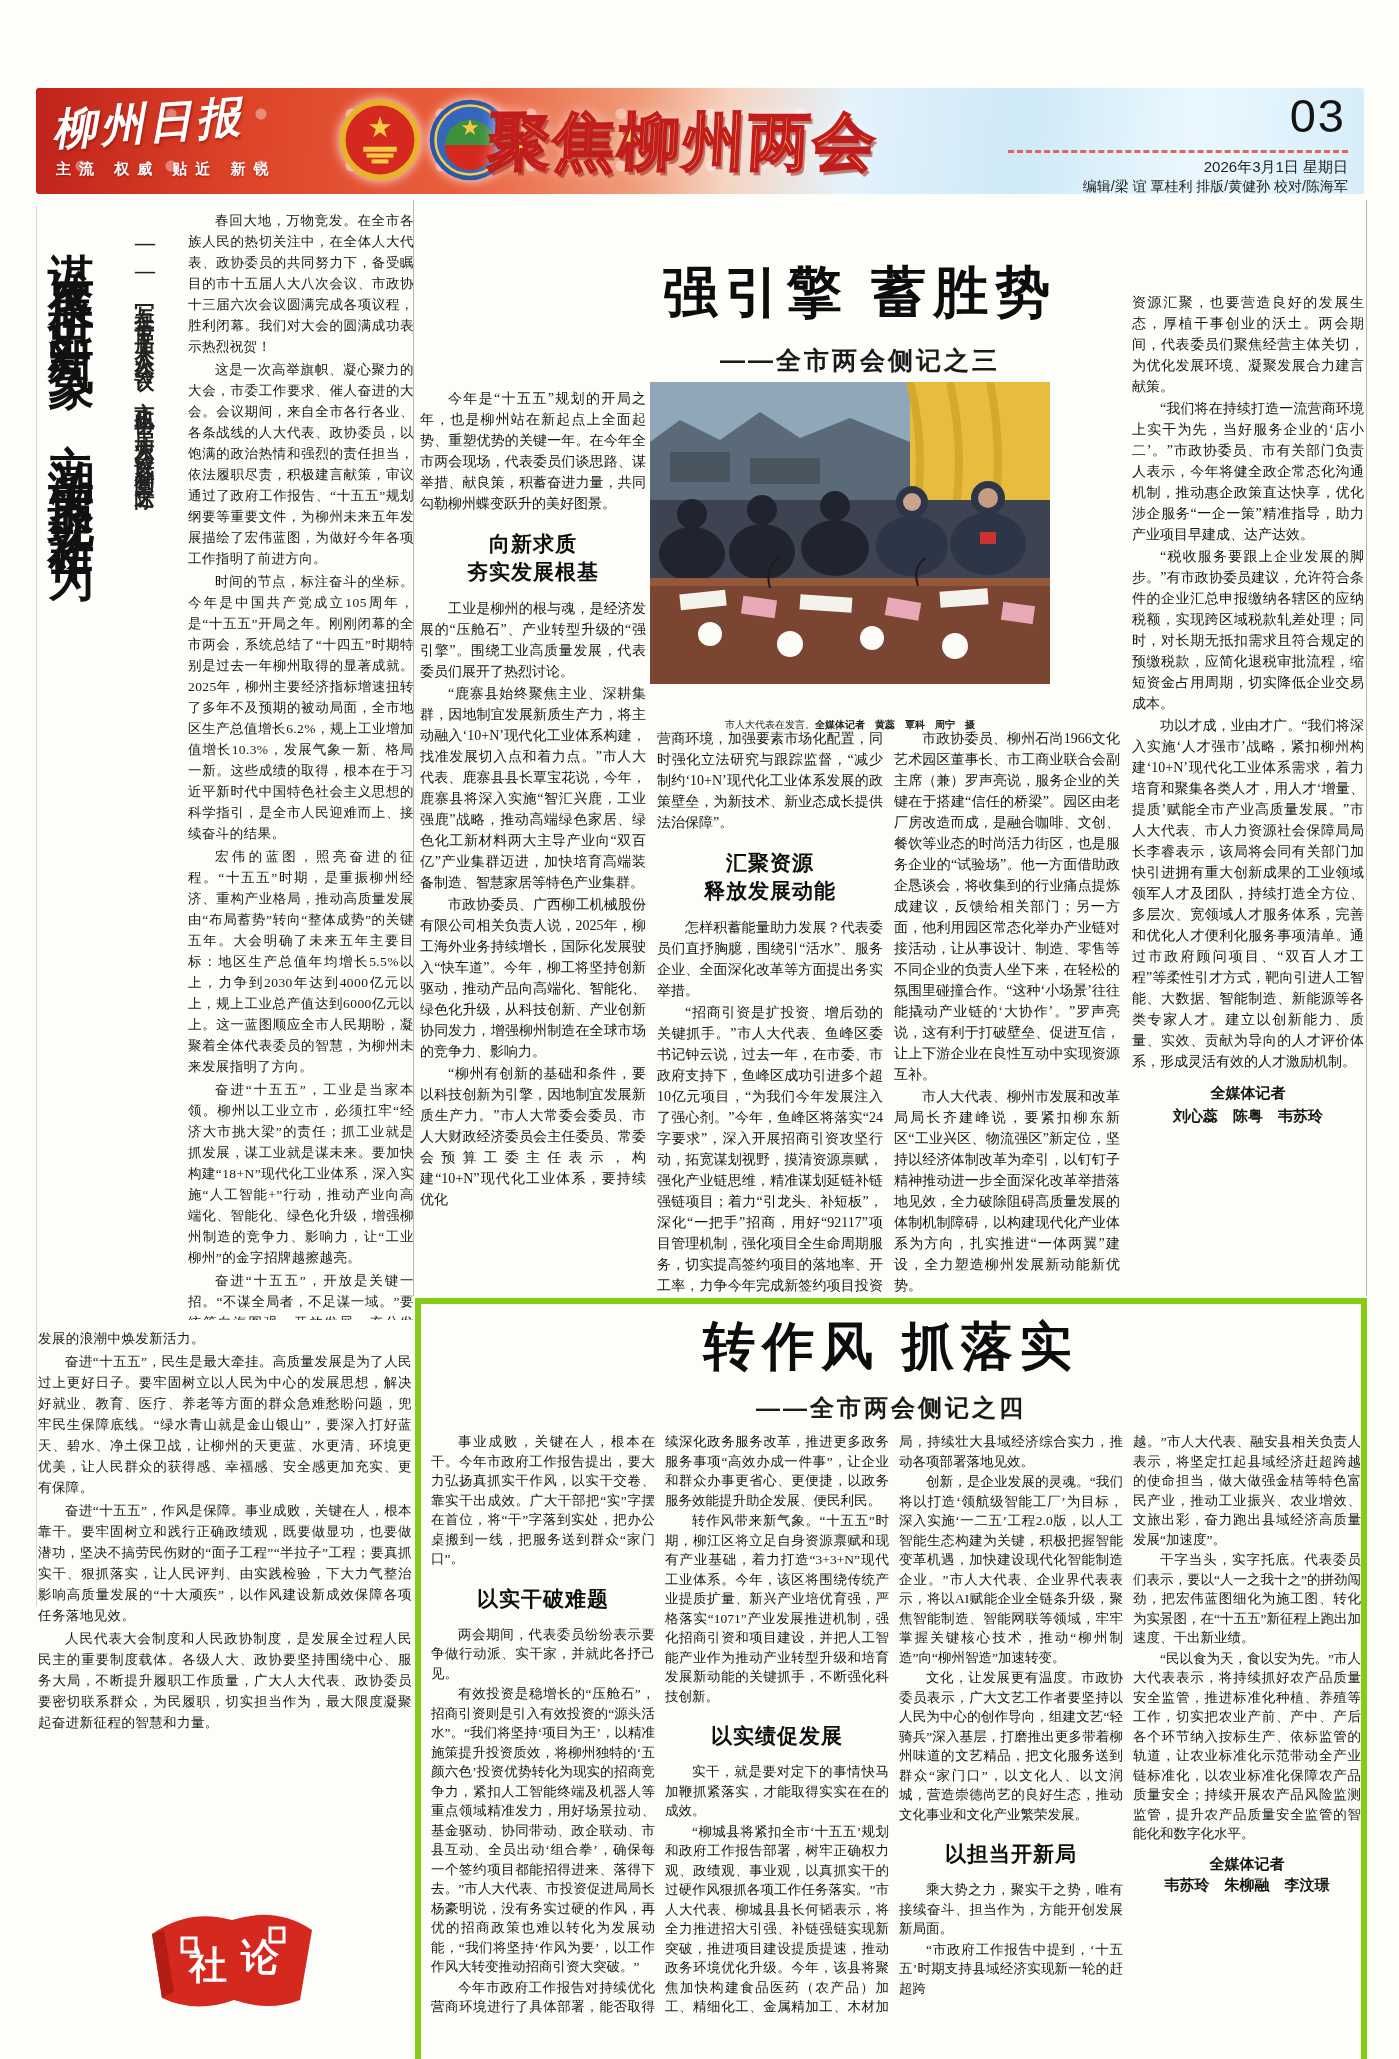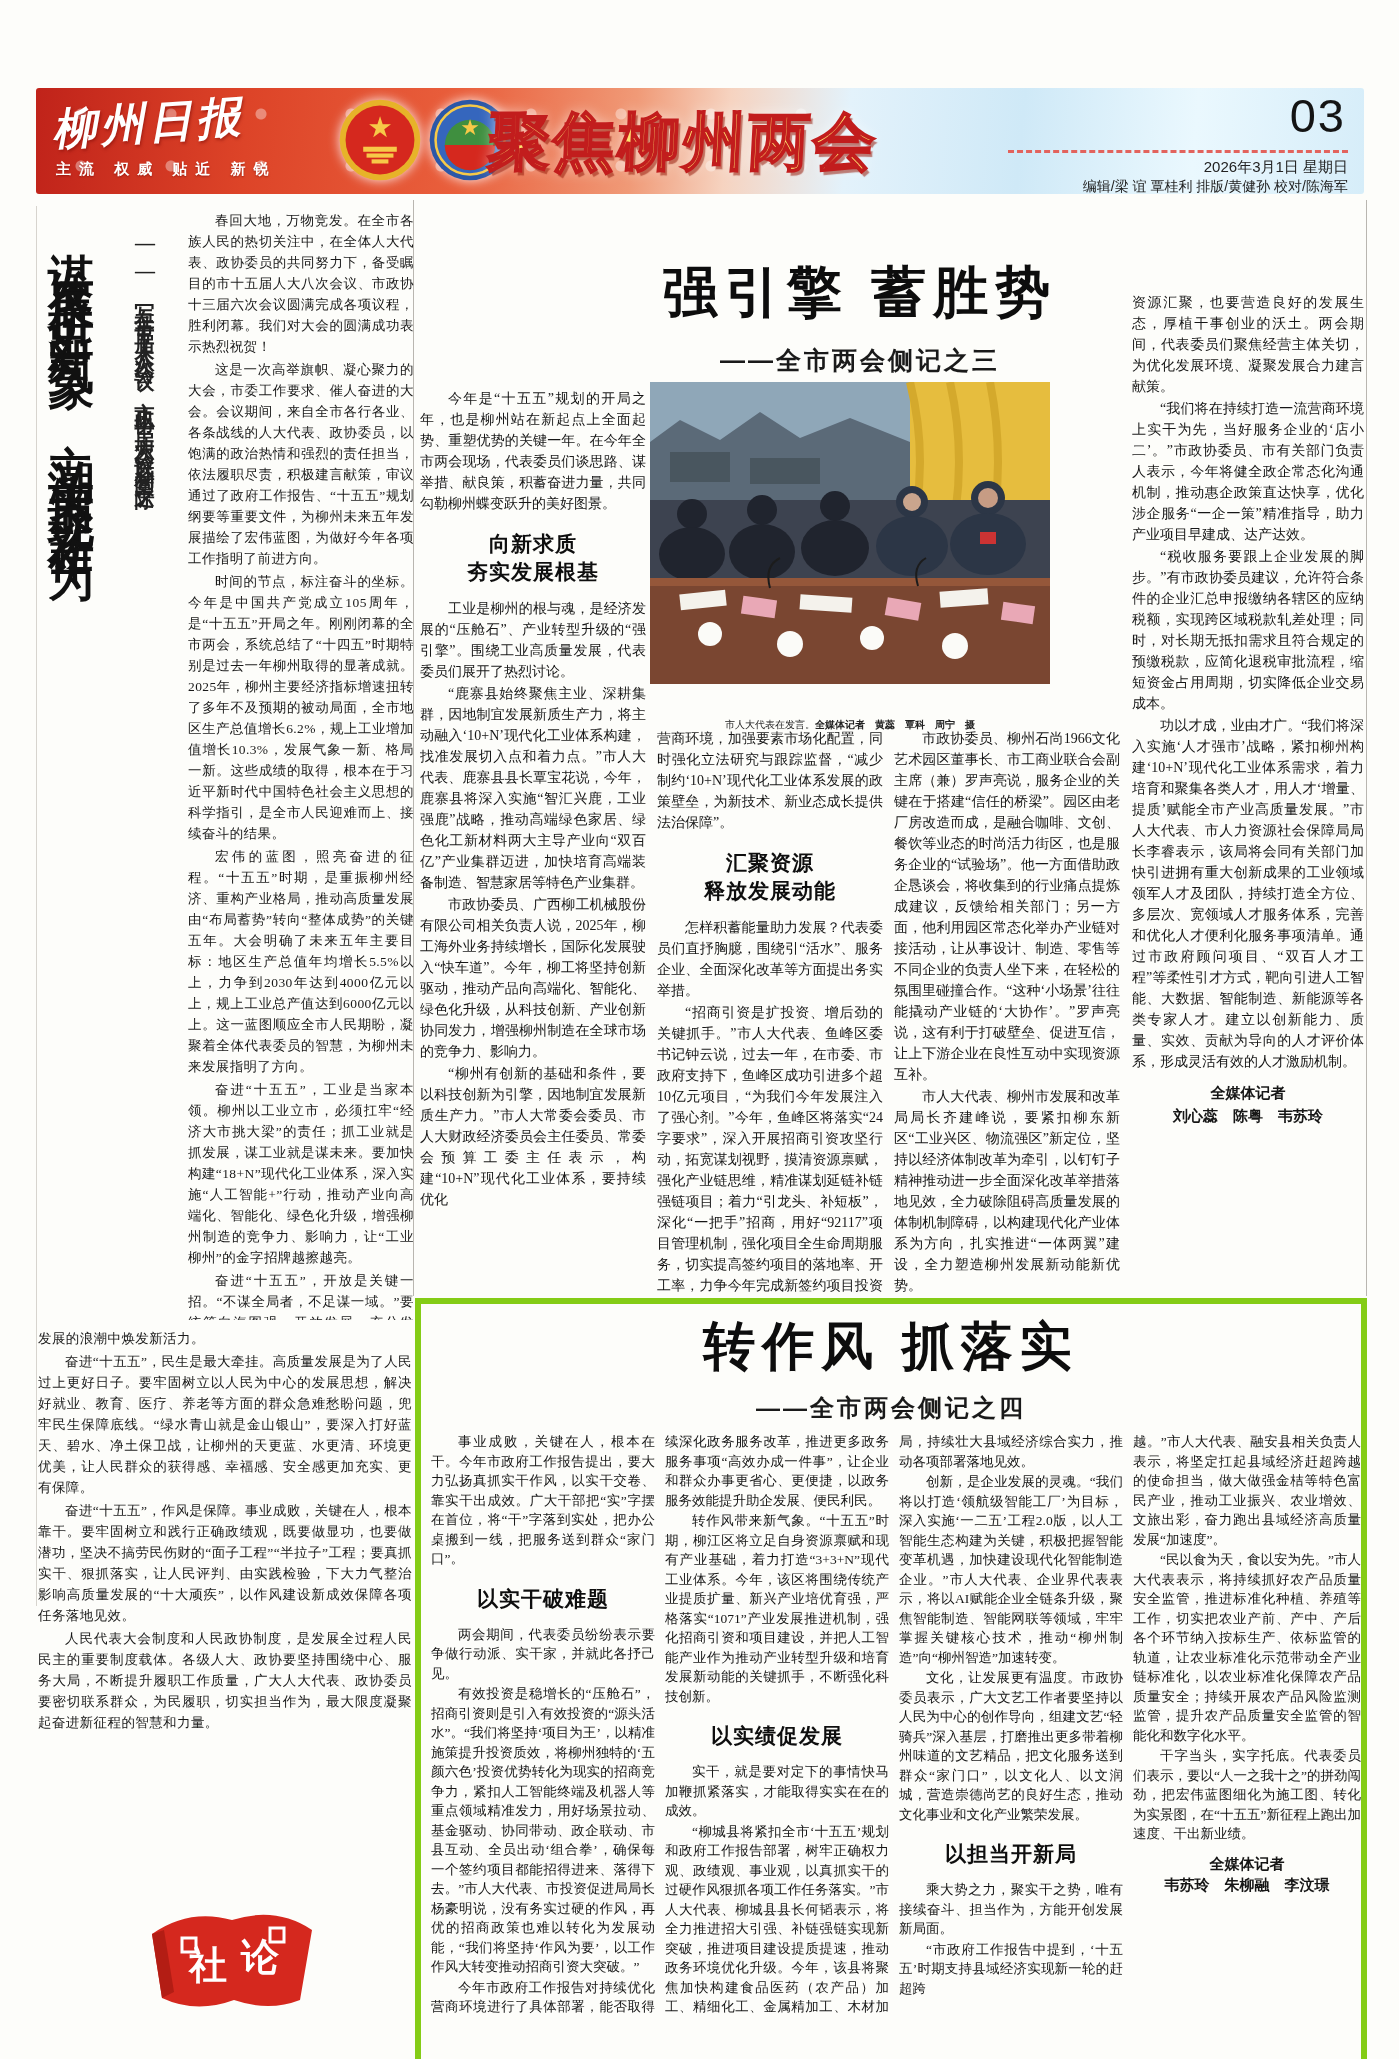--- a/index.html
+++ b/index.html
@@ -300,20 +300,20 @@
         <div class="it-p">创新，是企业发展的灵魂。“我们将以打造‘领航级智能工厂’为目标，深入实施‘一二五’工程2.0版，以人工智能生态构建为关键，积极把握智能变革机遇，加快建设现代化智能制造企业。”市人大代表、企业界代表表示，将以AI赋能企业全链条升级，聚焦智能制造、智能网联等领域，牢牢掌握关键核心技术，推动“柳州制造”向“柳州智造”加速转变。</div>
         <div class="it-p">文化，让发展更有温度。市政协委员表示，广大文艺工作者要坚持以人民为中心的创作导向，组建文艺“轻骑兵”深入基层，打磨推出更多带着柳州味道的文艺精品，把文化服务送到群众“家门口”，以文化人、以文润城，营造崇德尚艺的良好生态，推动文化事业和文化产业繁荣发展。</div>
         <div class="it-h">
           <div>以担当开新局</div>
         </div>
         <div class="it-p">乘大势之力，聚实干之势，唯有接续奋斗、担当作为，方能开创发展新局面。</div>
         <div class="it-p">“市政府工作报告中提到，‘十五五’时期支持县域经济实现新一轮的赶超跨</div>
       </div>
     <div class="col c4">
         <div class="it-pc">越。”市人大代表、融安县相关负责人表示，将坚定扛起县域经济赶超跨越的使命担当，做大做强金桔等特色富民产业，推动工业振兴、农业增效、文旅出彩，奋力跑出县域经济高质量发展“加速度”。</div>
+        <div class="it-p">干字当头，实字托底。代表委员们表示，要以“人一之我十之”的拼劲闯劲，把宏伟蓝图细化为施工图、转化为实景图，在“十五五”新征程上跑出加速度、干出新业绩。</div>
         <div class="it-p">“民以食为天，食以安为先。”市人大代表表示，将持续抓好农产品质量安全监管，推进标准化种植、养殖等工作，切实把农业产前、产中、产后各个环节纳入按标生产、依标监管的轨道，让农业标准化示范带动全产业链标准化，以农业标准化保障农产品质量安全；持续开展农产品风险监测监管，提升农产品质量安全监管的智能化和数字化水平。</div>
-        <div class="it-p">干字当头，实字托底。代表委员们表示，要以“人一之我十之”的拼劲闯劲，把宏伟蓝图细化为施工图、转化为实景图，在“十五五”新征程上跑出加速度、干出新业绩。</div>
         <div class="it-by">全媒体记者</div>
         <div class="it-by2">韦苏玲　朱柳融　李汶璟</div>
       </div>
   </div>
 
 </div>
 
 </body></html>

